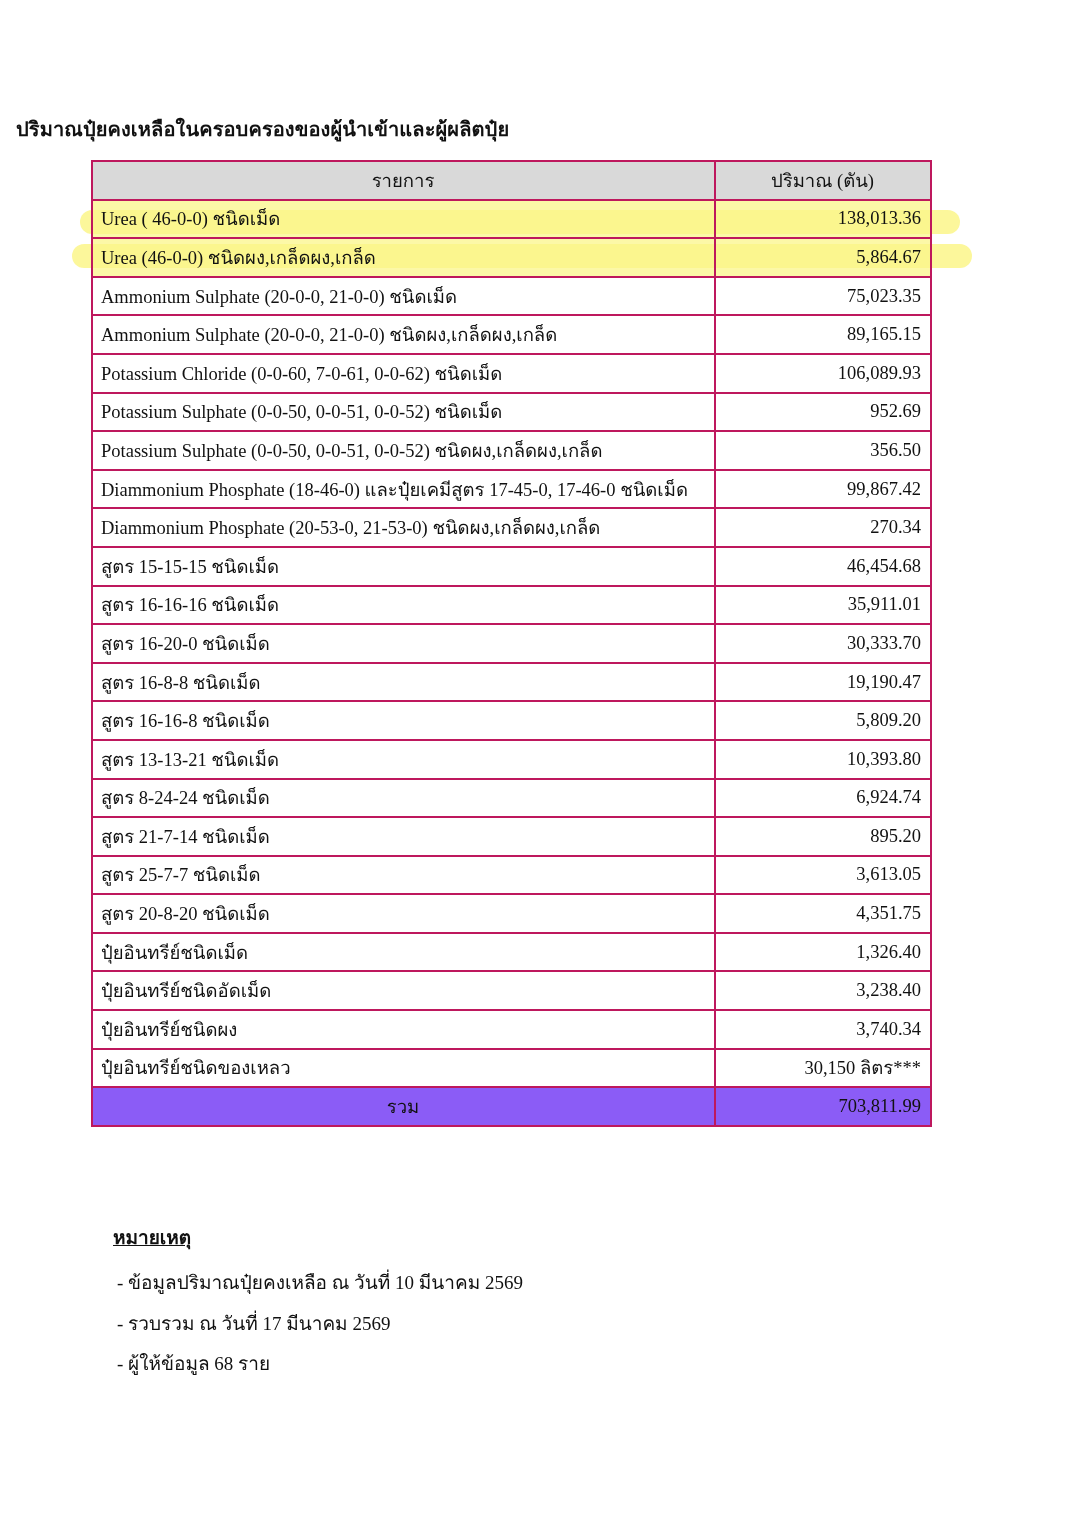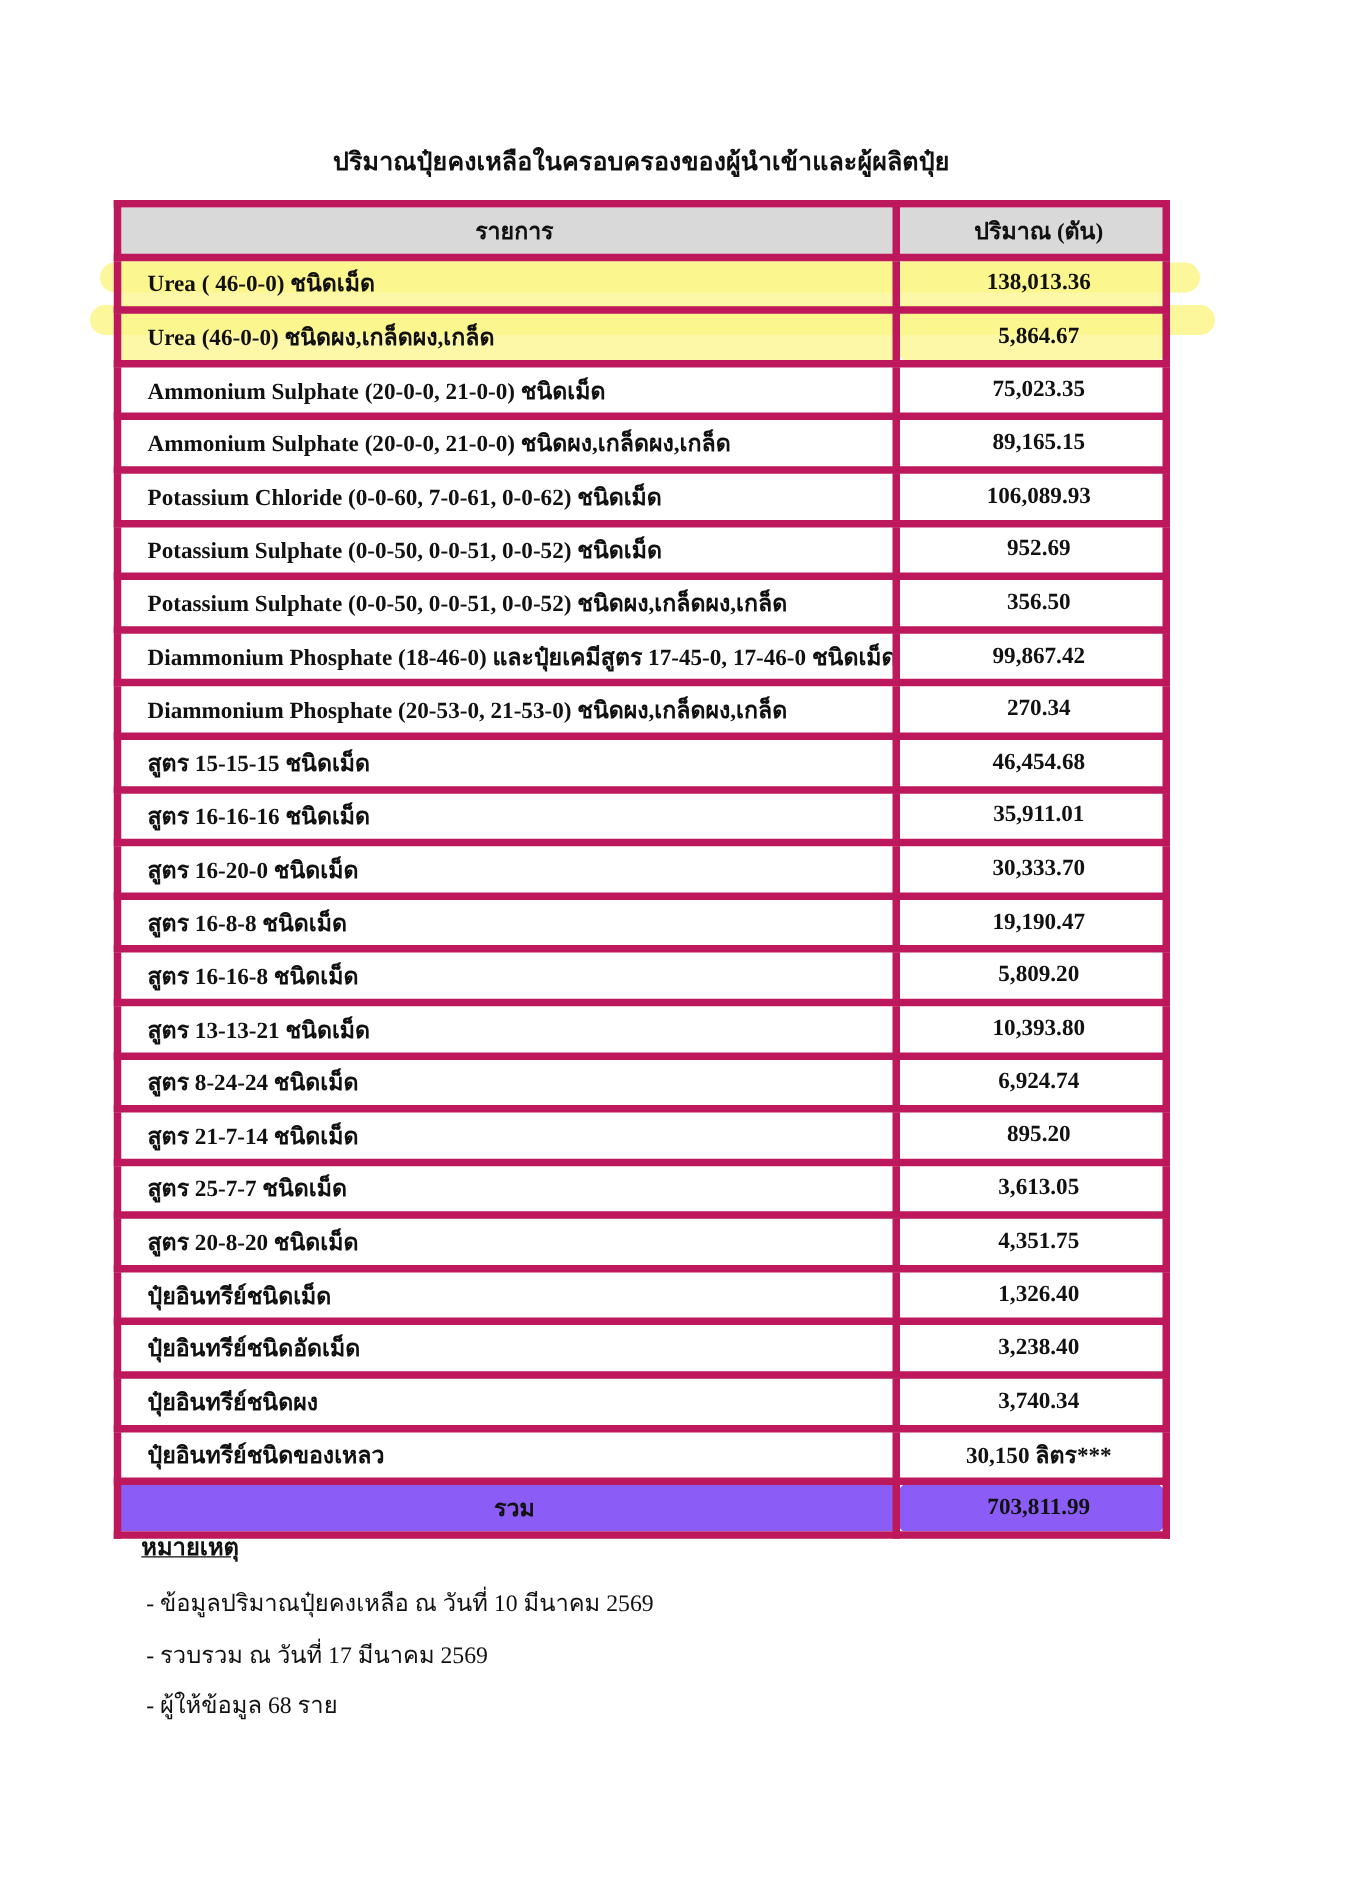--- a/index.html
+++ b/index.html
@@ -1,29 +1,29 @@
 <!DOCTYPE html>
 <html><head>
 <meta charset="utf-8">
 <style>
   html, body { margin: 0; padding: 0; background: #ffffff; }
   body { width: 1076px; height: 1522px; position: relative; overflow: hidden;
          font-family: "Liberation Serif", "DejaVu Serif", serif; color: #111; }
-  .title { position: absolute; left: 3px; width: 1020px; top: 113px; text-align: center;
+  .title { position: absolute; left: 16px; width: 1020px; top: 113px; 
            font-size: 20px; font-weight: bold; letter-spacing: 0.1px; }
   .hl { position: absolute; height: 24px; background: #fbf68a; border-radius: 12px; opacity: 0.85; }
   table.main { position: absolute; left: 91px; top: 160px; width: 839px; border-collapse: collapse;
                table-layout: fixed; }
-  table.main td, table.main th { border: 6px solid #be185d; height: 36.6px; padding: 0 9px 0 21px;
-               font-size: 18.5px; font-weight: bold; white-space: nowrap; overflow: hidden;
+  table.main td, table.main th { border: 2px solid #be185d; height: 36.6px; padding: 0 9px 0 8px;
+               font-size: 18.5px; font-weight: normal; white-space: nowrap; overflow: hidden;
                background: transparent; }
   col.c1 { width: 623px; }
   col.c2 { width: 216px; }
   tr.head th { background: #d9d9d9; text-align: center; }
-  td.qty { text-align: center; border-radius: 14px; }
+  td.qty { text-align: right; }
   tr.total td { background: #8b5cf6; }
   tr.total td.lbl { text-align: center; }
   tr.hl-row td { background: rgba(251, 246, 138, 0.75); }
   .notes { position: absolute; left: 113px; top: 1222px; font-size: 19px; }
   .notes .heading { font-weight: bold; text-decoration: underline; margin-bottom: 15px; }
   .notes .line { margin-left: 4px; height: 40.5px; }
 </style>
 </head>
 <body>
 

